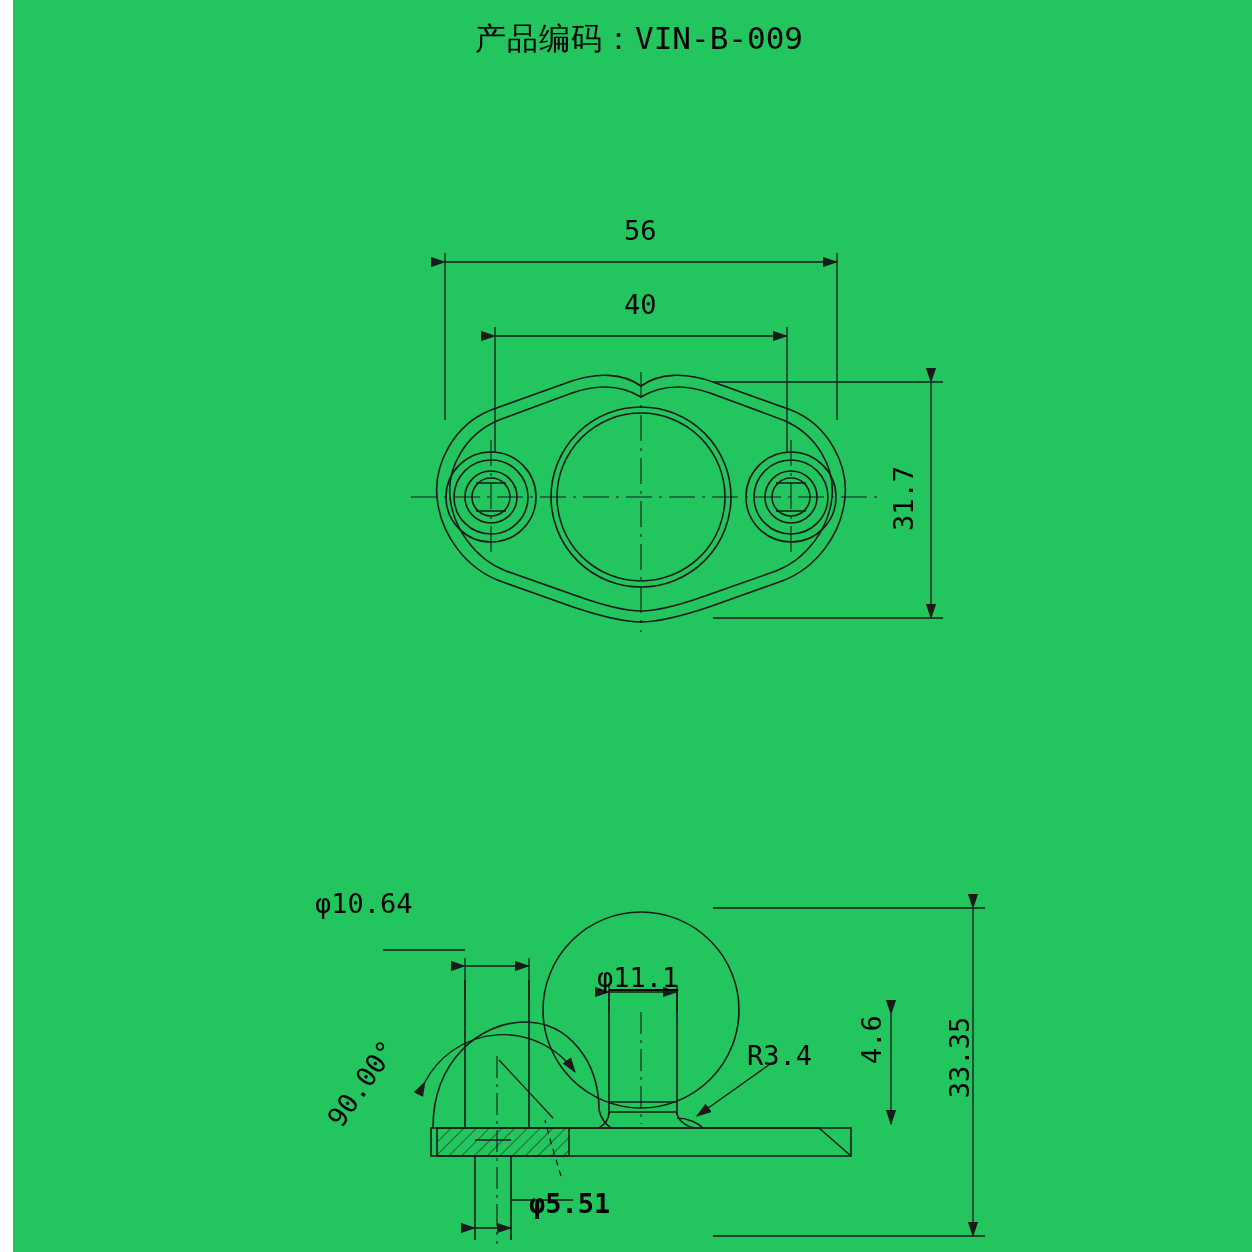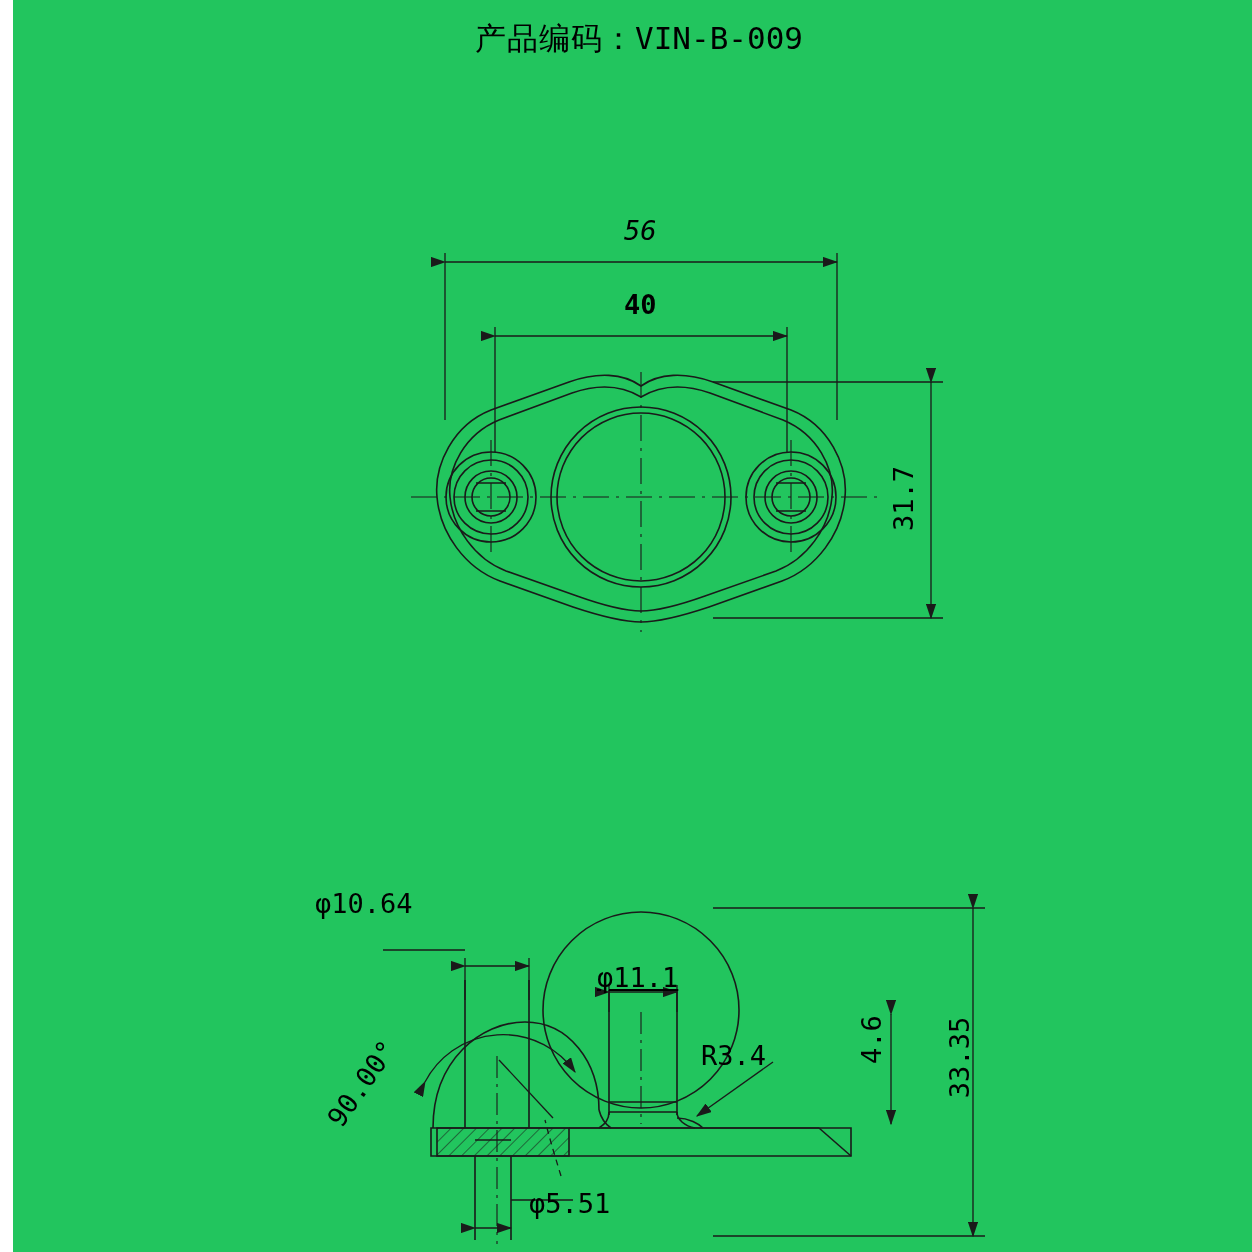--- a/index.html
+++ b/index.html
@@ -212,33 +212,33 @@
       <line x1="700" y1="1236" x2="972" y2="1236"></line>
     </g>
 
     <g stroke="#1a1a1a" stroke-width="1.3" fill="none">
       <line x1="462" y1="1228" x2="498" y2="1228" marker-start="url(#arrStart)" marker-end="url(#arrEnd)"></line>
       <line x1="498" y1="1200" x2="560" y2="1200"></line>
       <path d="M 548,1176 C 540,1150 536,1136 532,1120" stroke-dasharray="6 5"></path>
     </g>
   </svg>
 
-  <div class="lbl" style="left:611px; top:215px;font-style:italic;">56</div>
-
-  <div class="lbl" style="left:611px; top:289px;font-weight:bold;">40</div>
+  <div class="lbl" style="left:611px; top:215px;">56</div>
+
+  <div class="lbl" style="left:611px; top:289px;">40</div>
 
   <div class="lbl v rot90" style="left:858px; top:483px;">31.7</div>
 
   <div class="lbl" style="left:302px; top:888px;">φ10.64</div>
 
   <div class="lbl" style="left:584px; top:962px;text-decoration:underline;">φ11.1</div>
 
   <div class="lbl v rot45" style="left:300px; top:1068px;">90.00°</div>
 
-  <div class="lbl" style="left:688px; top:1040px;">R3.4</div>
+  <div class="lbl" style="left:734px; top:1040px;">R3.4</div>
 
   <div class="lbl v rot90" style="left:834px; top:1024px;">4.6</div>
 
   <div class="lbl v rot90" style="left:906px; top:1042px;">33.35</div>
 
-  <div class="lbl" style="left:516px; top:1188px;">φ5.51</div>
+  <div class="lbl" style="left:516px; top:1188px;font-weight:bold;">φ5.51</div>
 
 </div>
 
 </body></html>

